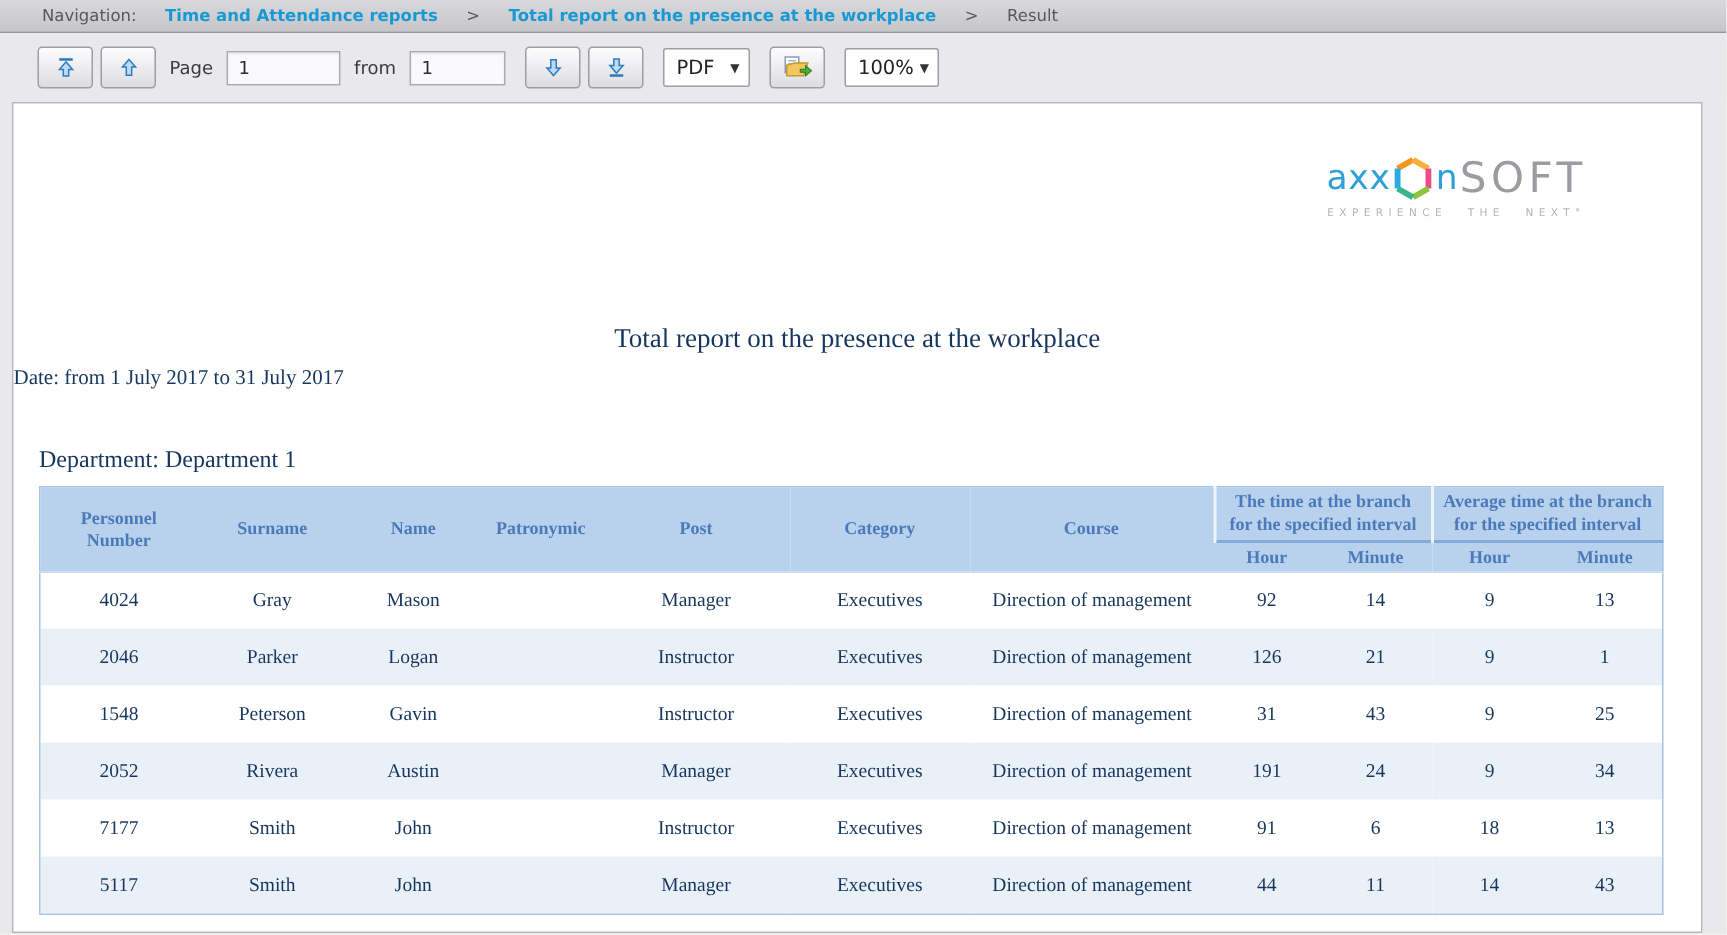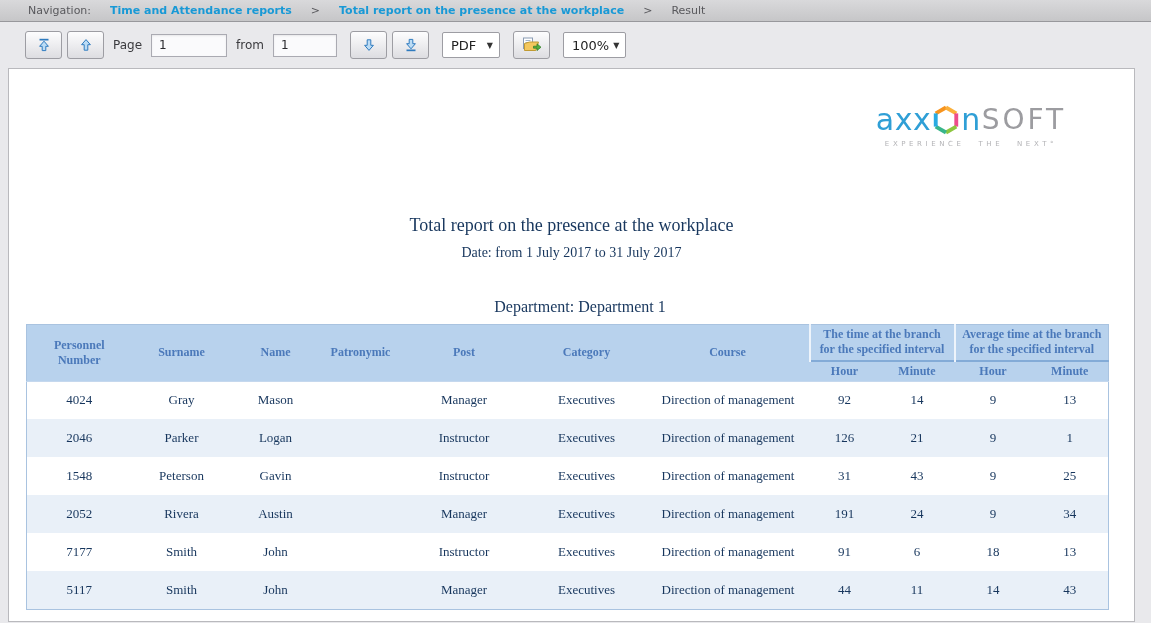--- a/index.html
+++ b/index.html
@@ -42,32 +42,32 @@
 
   
   .page {
     position:relative; margin:0 16px 0 8px; height:554px;
     background:#fff; border:1px solid #b9b9bd;
   }
 
   
   .logo { position:absolute; top:33px; right:52px; width:222px; }
   .logo-main { display:flex; align-items:center; justify-content:center; }
-  .lg-axx { color:#2f9fd6; font-size:30px; letter-spacing:.5px; }
+  .lg-axx { color:#2f9fd6; font-size:23px; letter-spacing:.5px; }
   .lg-hex { margin:0 1px; }
   .lg-soft { color:#9c9ca0; font-size:28px; letter-spacing:3px; margin-left:1px; }
   .logo-tagline {
     margin-top:3px; text-align:center; font-size:7px;
     letter-spacing:3.6px; word-spacing:8px; color:#b3b3b6; white-space:nowrap;
   }
 
   
-  .rpt { font-family:"Liberation Serif","DejaVu Serif",serif; color:#17365d;text-align:center; }
+  .rpt { font-family:"Liberation Serif","DejaVu Serif",serif; color:#17365d; }
   .rpt-title { margin-top:146px; text-align:center; font-size:18px; font-weight:500; }
-  .rpt-date  { margin-top:9px;  text-align:center; font-size:14px; }
+  .rpt-date  { margin-top:9px;  text-align:left; font-size:14px; }
   .rpt-dept  { margin:37px 0 8px 17px; font-size:16px; }
 
   
   .rpt-table {
     margin-left:17px; width:1082px; border-collapse:collapse; table-layout:fixed;
     border:1px solid #a9c3e0;
   }
   .rpt-table thead th {
     background:#b8d2ed; color:#4b79ba; font-weight:bold; font-size:12px;
     font-family:"Liberation Serif","DejaVu Serif",serif; text-align:center;

